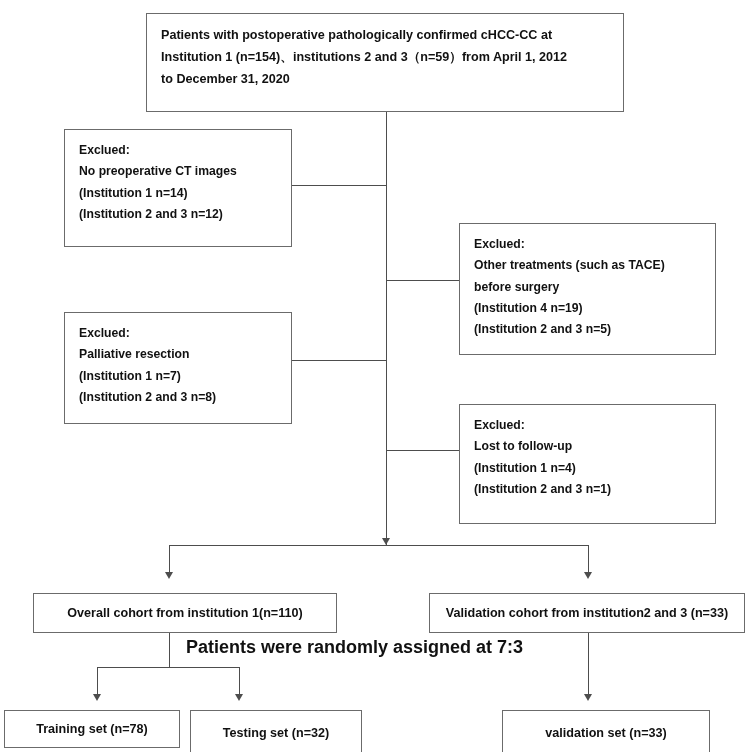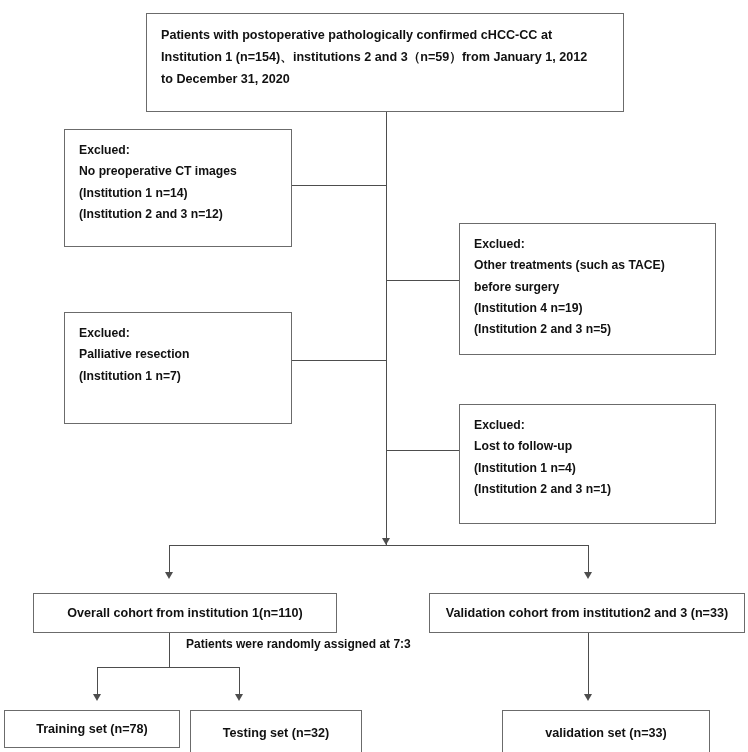--- a/index.html
+++ b/index.html
@@ -102,21 +102,21 @@
   <div class="arrow-down" style="left:92.5px; top:694px;"></div>
   <div class="vline" style="left:239px; top:667px; height:32px;"></div>
   <div class="arrow-down" style="left:234.5px; top:694px;"></div>
 
   <div class="vline" style="left:588px; top:621px; height:78px;"></div>
   <div class="arrow-down" style="left:583.5px; top:694px;"></div>
 
   <div class="box" style="left:146px; top:2px; width:478px; height:99px; font-size:12.6px;">
     <div class="pad">
       <span class="line">Patients with postoperative pathologically confirmed cHCC-CC at</span>
-      <span class="line">Institution 1 (n=154)、institutions 2 and 3（n=59）from January 1, 2012</span>
+      <span class="line">Institution 1 (n=154)、institutions 2 and 3（n=59）from April 1, 2012</span>
       <span class="line">to December 31, 2020</span>
     </div>
   </div>
 
   <div class="box" style="left:64px; top:118px; width:228px; height:118px; font-size:12.2px;">
     <div class="pad">
       <span class="line">Exclued:</span>
       <span class="line">No preoperative CT images</span>
       <span class="line">(Institution 1 n=14)</span>
       <span class="line">(Institution 2 and 3 n=12)</span>
@@ -131,41 +131,42 @@
       <span class="line">(Institution 4 n=19)</span>
       <span class="line">(Institution 2 and 3 n=5)</span>
     </div>
   </div>
 
   <div class="box" style="left:64px; top:301px; width:228px; height:112px; font-size:12.2px;">
     <div class="pad">
       <span class="line">Exclued:</span>
       <span class="line">Palliative resection</span>
       <span class="line">(Institution 1 n=7)</span>
+      <span class="line">(Institution 2 and 3 n=8)</span>
     </div>
   </div>
 
   <div class="box" style="left:459px; top:393px; width:257px; height:120px; font-size:12.2px;">
     <div class="pad">
       <span class="line">Exclued:</span>
       <span class="line">Lost to follow-up</span>
       <span class="line">(Institution 1 n=4)</span>
       <span class="line">(Institution 2 and 3 n=1)</span>
     </div>
   </div>
 
   <div class="box center" style="left:33px; top:582px; width:304px; height:40px; font-size:12.6px;">
     <span class="line">Overall cohort from institution 1(n=110)</span>
   </div>
 
   <div class="box center" style="left:429px; top:582px; width:316px; height:40px; font-size:12.6px;">
     <span class="line">Validation cohort from institution2 and 3 (n=33)</span>
   </div>
 
-  <span class="caption" style="left:186px; top:637px; font-size:12px;">Patients were randomly assigned at 7:3</span>
+  <span class="caption" style="left:186px; top:637px; font-size:18px;">Patients were randomly assigned at 7:3</span>
 
   <div class="box center" style="left:4px; top:699px; width:176px; height:38px; font-size:12.6px;">
     <span class="line">Training set (n=78)</span>
   </div>
 
   <div class="box center" style="left:190px; top:699px; width:172px; height:46px; font-size:12.6px;">
     <span class="line">Testing set (n=32)</span>
   </div>
 
   <div class="box center" style="left:502px; top:699px; width:208px; height:46px; font-size:12.6px;">

